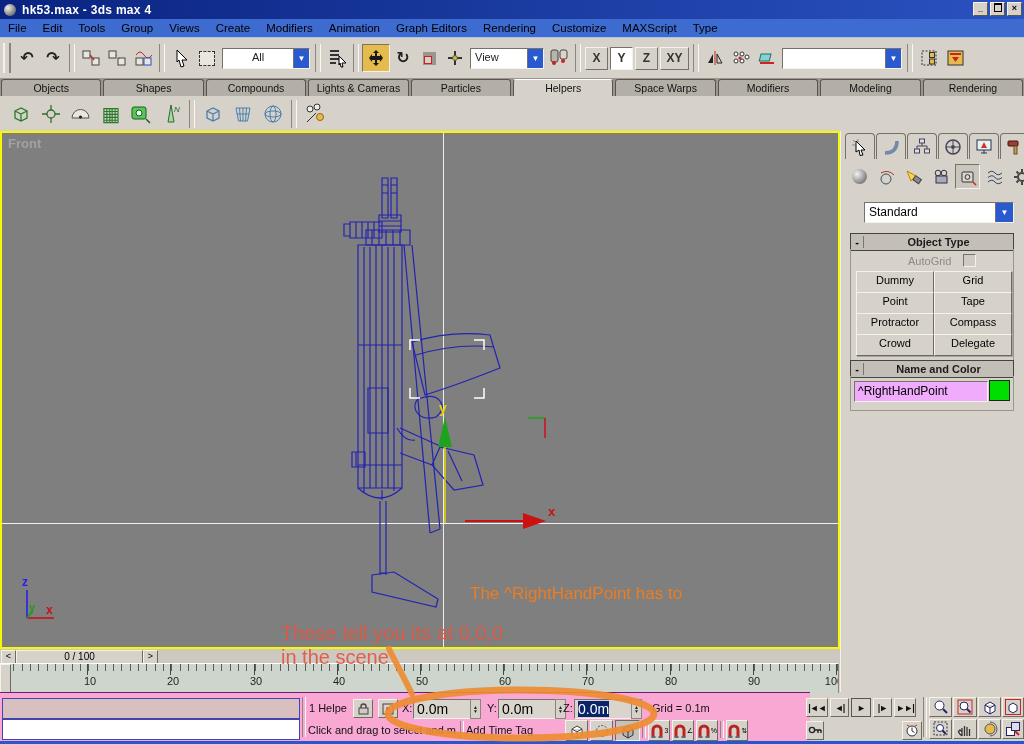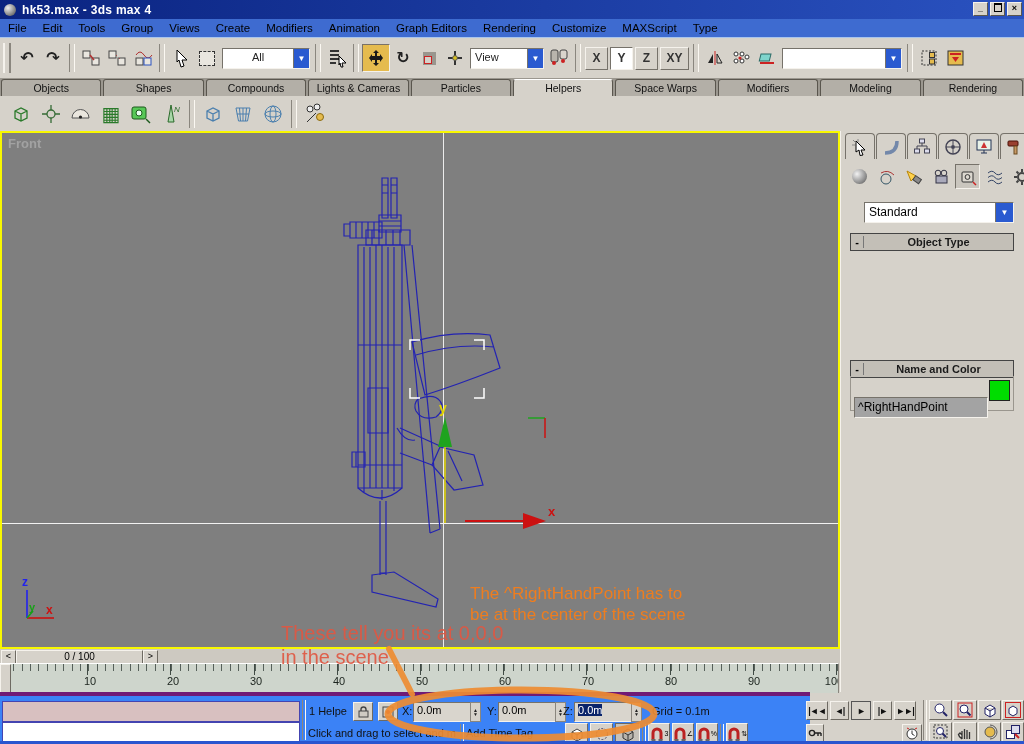--- a/index.html
+++ b/index.html
@@ -61,44 +61,44 @@
   .cp-cat{width:23px;height:23px;display:flex;align-items:center;justify-content:center;border:1px solid transparent;}
   .cp-cat.pressed{border-color:#76726a #f5f2ec #f5f2ec #76726a;background:#cac6be;}
   .rollhead{position:absolute;left:9px;width:162px;height:16px;background:#c3bfb7;border:1px solid #444;
             display:flex;align-items:center;font-size:11px;}
   .rollmin{width:12px;text-align:center;border-right:1px solid #777;font-weight:bold;}
   .rolltitle{flex:1;text-align:center;font-weight:bold;color:#1a1a1a;}
   .pbtn{position:absolute;width:76px;height:18px;background:#d6d2ca;border:1px solid;
         border-color:#f5f2ec #6e6a62 #6e6a62 #f5f2ec;text-align:center;font-size:11px;padding-top:2px;
         box-shadow:1px 1px 0 #a8a49c;}
   .checkbox{width:11px;height:11px;background:#cfcbc3;border:1px solid;border-color:#76726a #f5f2ec #f5f2ec #76726a;display:inline-block;}
-  .namefield{position:absolute;background:#a3a3a3;border:1px solid;border-color:#76726a #f5f2ec #f5f2ec #76726a;
-             font-size:12px;padding:2px 3px;white-space:nowrap;overflow:hidden;margin-top:16px;}
+  .namefield{position:absolute;background:#f0abfc;border:1px solid;border-color:#76726a #f5f2ec #f5f2ec #76726a;
+             font-size:12px;padding:2px 3px;white-space:nowrap;overflow:hidden;}
   .swatch{position:absolute;width:19px;height:19px;background:#00dd00;border:1px solid #222;}
   
   .tslider-row{left:0;top:649px;width:840px;height:14px;background:#cdc9c1;}
   .tsbtn{position:absolute;top:1px;width:13px;height:12px;background:#d6d2ca;border:1px solid;
          border-color:#f5f2ec #6e6a62 #6e6a62 #f5f2ec;text-align:center;font-size:9px;line-height:10px;}
   .tsbox{position:absolute;left:16px;top:1px;width:125px;height:12px;background:#d6d2ca;border:1px solid;
          border-color:#f5f2ec #6e6a62 #6e6a62 #f5f2ec;text-align:center;font-size:10px;line-height:11px;}
   .trackbar{left:0;top:663px;width:838px;height:29px;background:#ced5cc;border-top:1px solid #fff;
             border-right:1px solid #8a867e;overflow:hidden;}
   .ticks{position:absolute;left:5px;top:0;width:833px;height:7px;
          background:repeating-linear-gradient(90deg,#56605a 0 1px,transparent 1px 8.32px);}
   .ticksmajor{position:absolute;left:4px;top:0;width:833px;height:11px;
          background:repeating-linear-gradient(90deg,#404a44 0 1px,transparent 1px 83.2px);}
   .rlabel{position:absolute;top:11px;width:24px;text-align:center;font-size:11px;color:#1c241e;}
   .thandle{position:absolute;left:0;top:0;width:9px;height:29px;background:#d6d2ca;border:1px solid;
            border-color:#f5f2ec #6e6a62 #6e6a62 #f5f2ec;font-size:8px;text-align:center;line-height:26px;}
   
-  .statusbar{left:0;top:692px;width:810px;height:49px;background:#3b82f6;border-top:4px solid #701a75;}
+  .statusbar{left:0;top:692px;width:810px;height:49px;background:#f9a8d4;border-top:1px solid #701a75;}
   .listener{position:absolute;left:2px;width:296px;height:19px;border:1px solid #4444b0;}
   .lab{position:absolute;font-size:11px;color:#111;white-space:nowrap;}
   .field{position:absolute;height:16px;background:#d9d5cd;border:1px solid;
-         border-color:#76726a #f5f2ec #f5f2ec #76726a;font-size:11px;padding:1px 3px;white-space:nowrap;overflow:hidden;}
+         border-color:#76726a #f5f2ec #f5f2ec #76726a;font-size:14px;padding:1px 3px;white-space:nowrap;overflow:hidden;}
   .field.sel{color:#fff;}
   .field.sel span{background:#0a246a;}
   .spin{position:absolute;width:9px;height:18px;display:flex;flex-direction:column;align-items:center;justify-content:center;
         background:#d6d2ca;border:1px solid #8a867e;font-size:5px;line-height:4px;color:#222;}
   .sbtn{position:absolute;background:#d6d2ca;border:1px solid;border-color:#f5f2ec #6e6a62 #6e6a62 #f5f2ec;
         display:flex;align-items:center;justify-content:center;}
   .sbtn.pressed{border-color:#6e6a62 #f5f2ec #f5f2ec #6e6a62;background:#c6c2ba;}
   .vsep{position:absolute;width:2px;border-left:1px solid #8a867e;border-right:1px solid #fbf8f2;}
   .pb{font-size:9px;letter-spacing:-1px;color:#111;font-weight:bold;}
   .bottomedge{left:0;top:741px;width:1024px;height:3px;background:#2a55cf;}
@@ -486,20 +486,32 @@
   </div>
   <div class="dd abs" style="left:23px;top:71px;width:148px;">
     <span class="dd-text" style="font-size:12px;">Standard</span>
     <span class="dd-btn" style="width:17px;">▼</span>
   </div>
 
   <div class="rollhead" style="top:102px;">
     <span class="rollmin">-</span>
     <span class="rolltitle">Object Type</span>
   </div>
+  <div class="abs" style="left:9px;top:118px;width:162px;height:116px;border:1px solid #9a968e;border-top:none;">
+    <span class="lab" style="left:57px;top:6px;color:#8e8a82;">AutoGrid</span>
+    <span class="checkbox abs" style="left:112px;top:5px;"></span>
+    <span class="pbtn" style="left:5px;top:22px;">Dummy</span>
+    <span class="pbtn" style="left:83px;top:22px;">Grid</span>
+    <span class="pbtn" style="left:5px;top:43px;">Point</span>
+    <span class="pbtn" style="left:83px;top:43px;">Tape</span>
+    <span class="pbtn" style="left:5px;top:64px;">Protractor</span>
+    <span class="pbtn" style="left:83px;top:64px;">Compass</span>
+    <span class="pbtn" style="left:5px;top:85px;">Crowd</span>
+    <span class="pbtn" style="left:83px;top:85px;">Delegate</span>
+  </div>
 
   <div class="rollhead" style="top:229px;">
     <span class="rollmin">-</span>
     <span class="rolltitle">Name and Color</span>
   </div>
   <div class="abs" style="left:9px;top:245px;width:162px;height:34px;border:1px solid #9a968e;border-top:none;">
     <span class="namefield" style="left:3px;top:5px;width:126px;height:15px;">^RightHandPoint</span>
     <span class="swatch" style="left:138px;top:4px;"></span>
   </div>
 </div>
@@ -688,20 +700,19 @@
         <rect x="6.5" y="1.5" width="8" height="8" fill="#dde" stroke="#226"></rect>
         <path d="M10 10l4 4" stroke="#c22" stroke-width="2"></path>
       </svg>
     </span>
 </div>
 
 <div class="abs bottomedge"></div>
 
 <div class="note n1">
   <div>The ^RightHandPoint has to</div>
-  <div>be at the center of the scene</div>
 </div>
 <div class="note n2a">These tell you its at 0,0,0</div>
 <div class="note n2b">in the scene</div>
 <svg class="overlay" width="1024" height="744">
   <ellipse cx="521" cy="714" rx="133" ry="24" fill="none" stroke="#ee8c32" stroke-width="7" stroke-opacity="0.92"></ellipse>
   <path d="M389 649C396 663 403 676 412 694" fill="none" stroke="#ee8c32" stroke-width="6" stroke-linecap="round" stroke-opacity="0.92"></path>
 </svg>
 
 </body></html>

